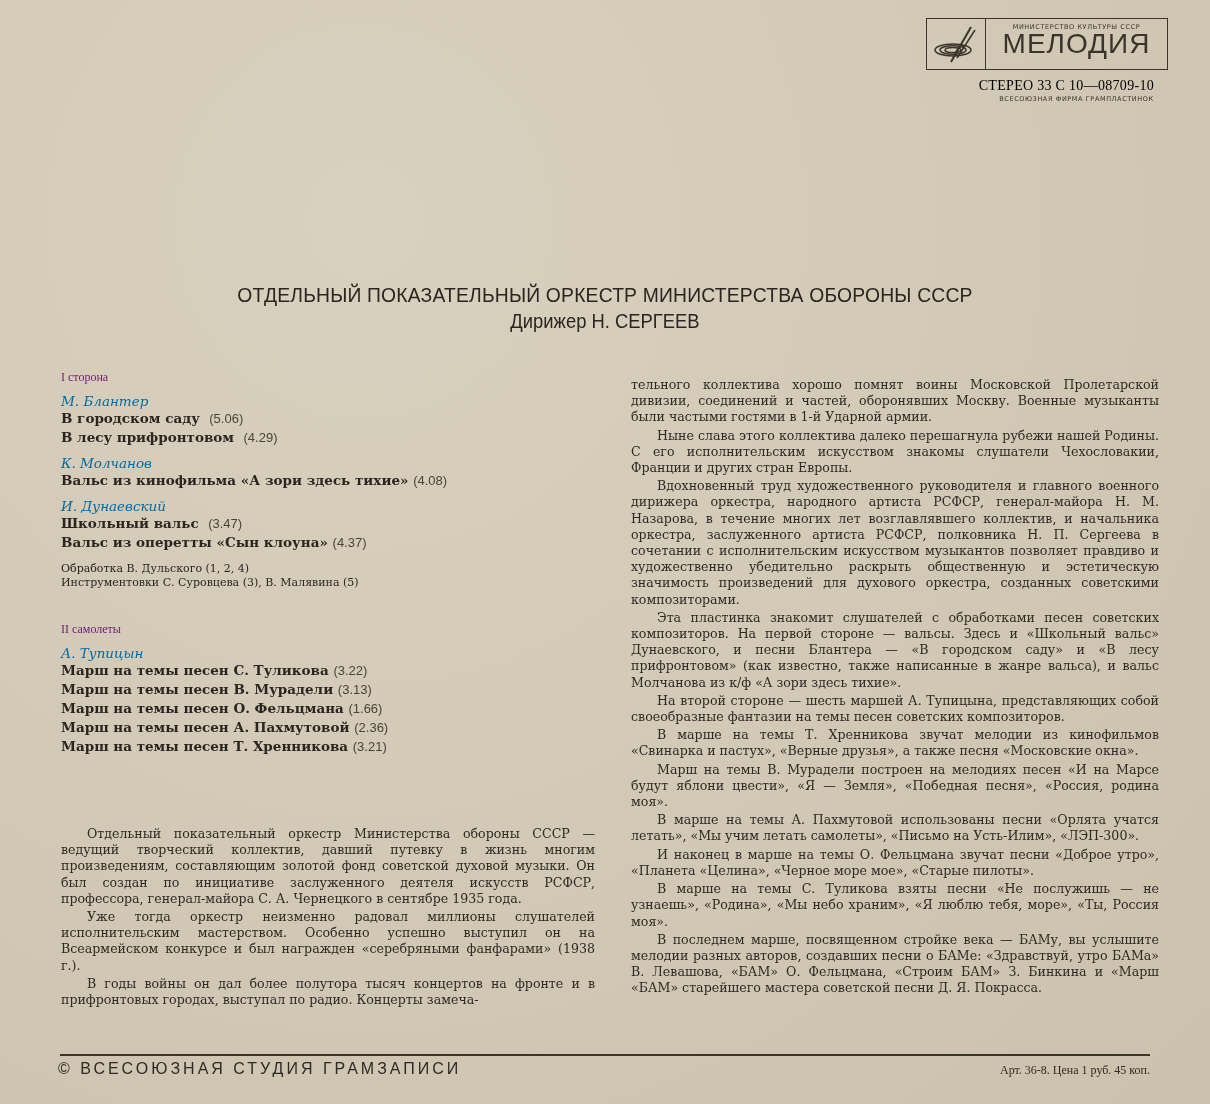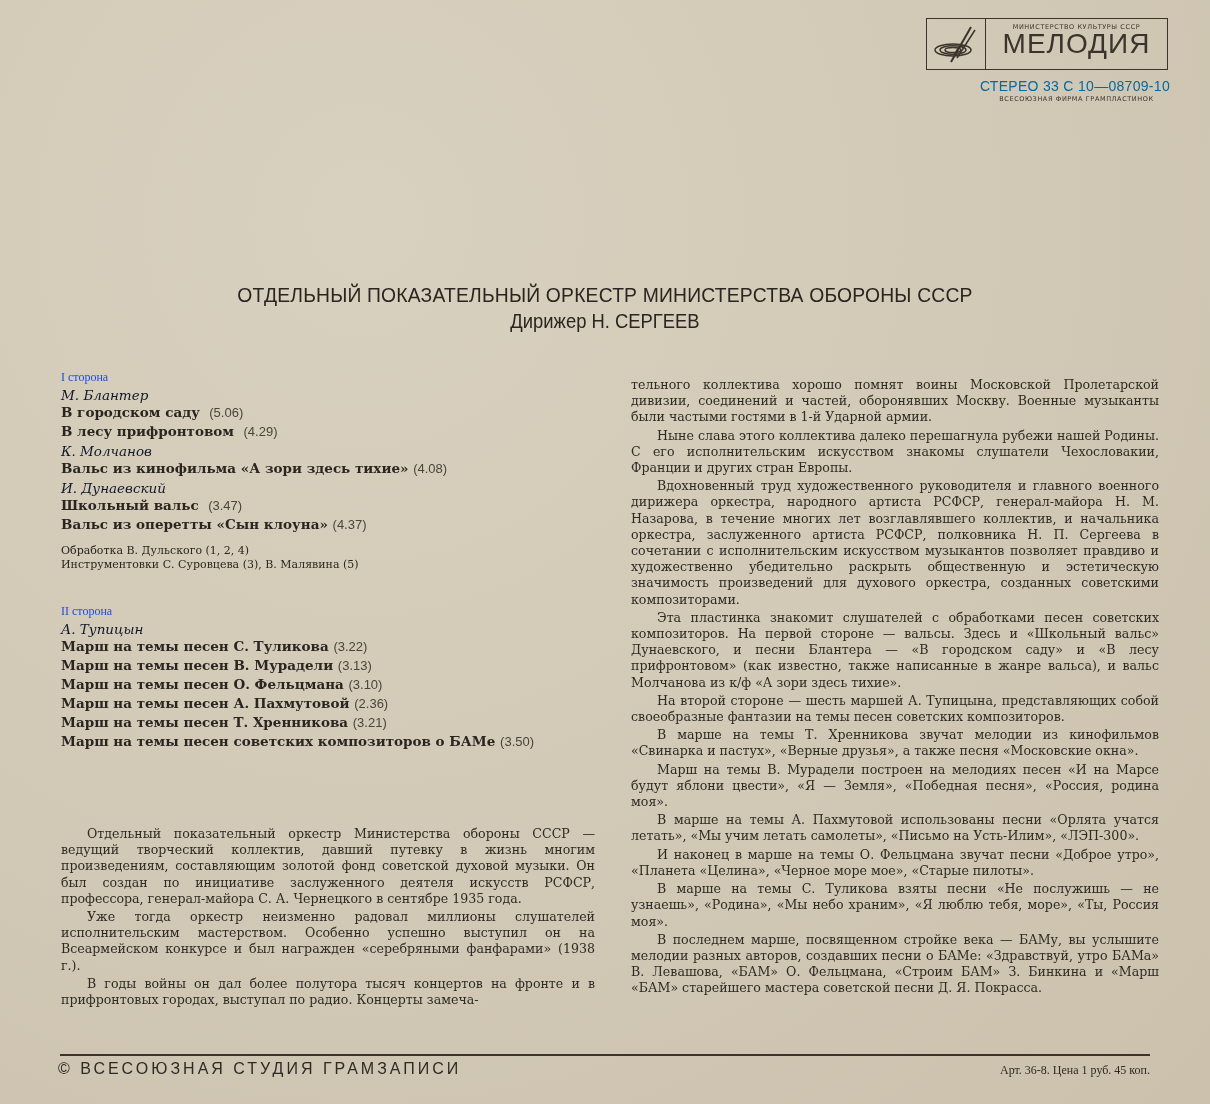--- a/index.html
+++ b/index.html
@@ -15,35 +15,35 @@
     border:1.5px solid #3a342c; display:flex;
   }
   .logo-emblem {
     width:58px; height:100%; border-right:1.5px solid #3a342c;
     display:flex; align-items:center; justify-content:center;
   }
   .logo-text { flex:1; display:flex; flex-direction:column; align-items:center; justify-content:center; }
   .logo-top, .logo-bottom { font-family:"DejaVu Sans", sans-serif; font-size:6.5px; letter-spacing:0.6px; color:#3a342c;margin-top:38px; }
   .logo-main { font-family:"Liberation Sans", sans-serif; font-size:28px; letter-spacing:1px; line-height:26px; color:#3a342c; font-weight:300; }
   .catalog {
-    position:absolute; right:40px; top:78px;
-    font-family:Liberation Sans, sans-serif; font-size:14px; color:#0369a1; letter-spacing:0.3px;
+    position:absolute; right:56px; top:78px;
+    font-family:Liberation Serif, serif; font-size:14px; color:#000000; letter-spacing:0.3px;
   }
   .title-block { position:absolute; left:0; right:0; top:283px; text-align:center; }
   .title {
     font-family:"Liberation Sans", sans-serif; font-size:21px; letter-spacing:0.2px;
     color:#2a2520; transform:scaleX(0.92); font-weight:500;
   }
   .subtitle {
     font-family:"Liberation Sans", sans-serif; font-size:20px; color:#2a2520; margin-top:3px;
     transform:scaleX(0.92);
   }
   .left-col { position:absolute; left:61px; top:370px; width:530px; }
-  .side-label { font-family:"Liberation Serif", serif; font-size:12px; color:#1d4ed8; }
-  .composer { font-family:"DejaVu Serif", serif; font-style:italic; font-size:13.5px; color:#0f172a; margin-top:2px; }
+  .side-label { font-family:"Liberation Serif", serif; font-size:12px; color:#701a75; }
+  .composer { font-family:"DejaVu Serif", serif; font-style:italic; font-size:13.5px; color:#0369a1; margin-top:8px; }
   .track { font-family:"DejaVu Serif", serif; font-weight:bold; font-size:13.5px; color:#2a2520; line-height:19px; }
   .track .dur { font-family:"Liberation Sans", sans-serif; font-weight:normal; color:#4a443b; font-size:13px; }
   .credits { font-family:"DejaVu Serif", serif; font-size:11px; line-height:14px; color:#2a2520; margin-top:10px; }
   .side2 { margin-top:32px; }
   .body-left { position:absolute; left:61px; top:826px; width:534px; }
   .body-right { position:absolute; left:631px; top:377px; width:528px; }
   .para {
     font-family:"DejaVu Serif", serif; font-size:12.6px; line-height:16.2px; color:#2e2a24;
     text-align:justify; text-indent:26px; margin:0 0 2px 0;
   }
@@ -99,28 +99,27 @@
   <div class="composer">И. Дунаевский</div>
   <div class="track"><span>Школьный вальс</span>&nbsp; <span class="dur">(3.47)</span></div>
   <div class="track"><span>Вальс из оперетты «Сын клоуна»</span>&nbsp;<span class="dur">(4.37)</span></div>
 
   <div class="credits">
     <div>Обработка В. Дульского (1, 2, 4)</div>
     <div>Инструментовки С. Суровцева (3), В. Малявина (5)</div>
   </div>
 
   <div class="side2">
-    <div class="side-label">II сторона</div>
+    <div class="side-label">II самолеты</div>
     <div class="composer">А. Тупицын</div>
     <div class="track"><span>Марш на темы песен С. Туликова</span>&nbsp;<span class="dur">(3.22)</span></div>
     <div class="track"><span>Марш на темы песен В. Мурадели</span>&nbsp;<span class="dur">(3.13)</span></div>
-    <div class="track"><span>Марш на темы песен О. Фельцмана</span>&nbsp;<span class="dur">(3.10)</span></div>
+    <div class="track"><span>Марш на темы песен О. Фельцмана</span>&nbsp;<span class="dur">(1.66)</span></div>
     <div class="track"><span>Марш на темы песен А. Пахмутовой</span>&nbsp;<span class="dur">(2.36)</span></div>
     <div class="track"><span>Марш на темы песен Т. Хренникова</span>&nbsp;<span class="dur">(3.21)</span></div>
-    <div class="track"><span>Марш на темы песен советских композиторов о БАМе</span>&nbsp;<span class="dur">(3.50)</span></div>
   </div>
 </div>
 
 <div class="body-left">
   <p class="para">Отдельный показательный оркестр Министерства обороны СССР — ведущий творческий коллектив, давший путевку в жизнь многим произведениям, составляющим золотой фонд советской духовой музыки. Он был создан по инициативе заслуженного деятеля искусств РСФСР, профессора, генерал-майора С. А. Чернецкого в сентябре 1935 года.</p>
   <p class="para">Уже тогда оркестр неизменно радовал миллионы слушателей исполнительским мастерством. Особенно успешно выступил он на Всеармейском конкурсе и был награжден «серебряными фанфарами» (1938 г.).</p>
   <p class="para">В годы войны он дал более полутора тысяч концертов на фронте и в прифронтовых городах, выступал по радио. Концерты замеча-</p>
 </div>
 
 <div class="body-right">

